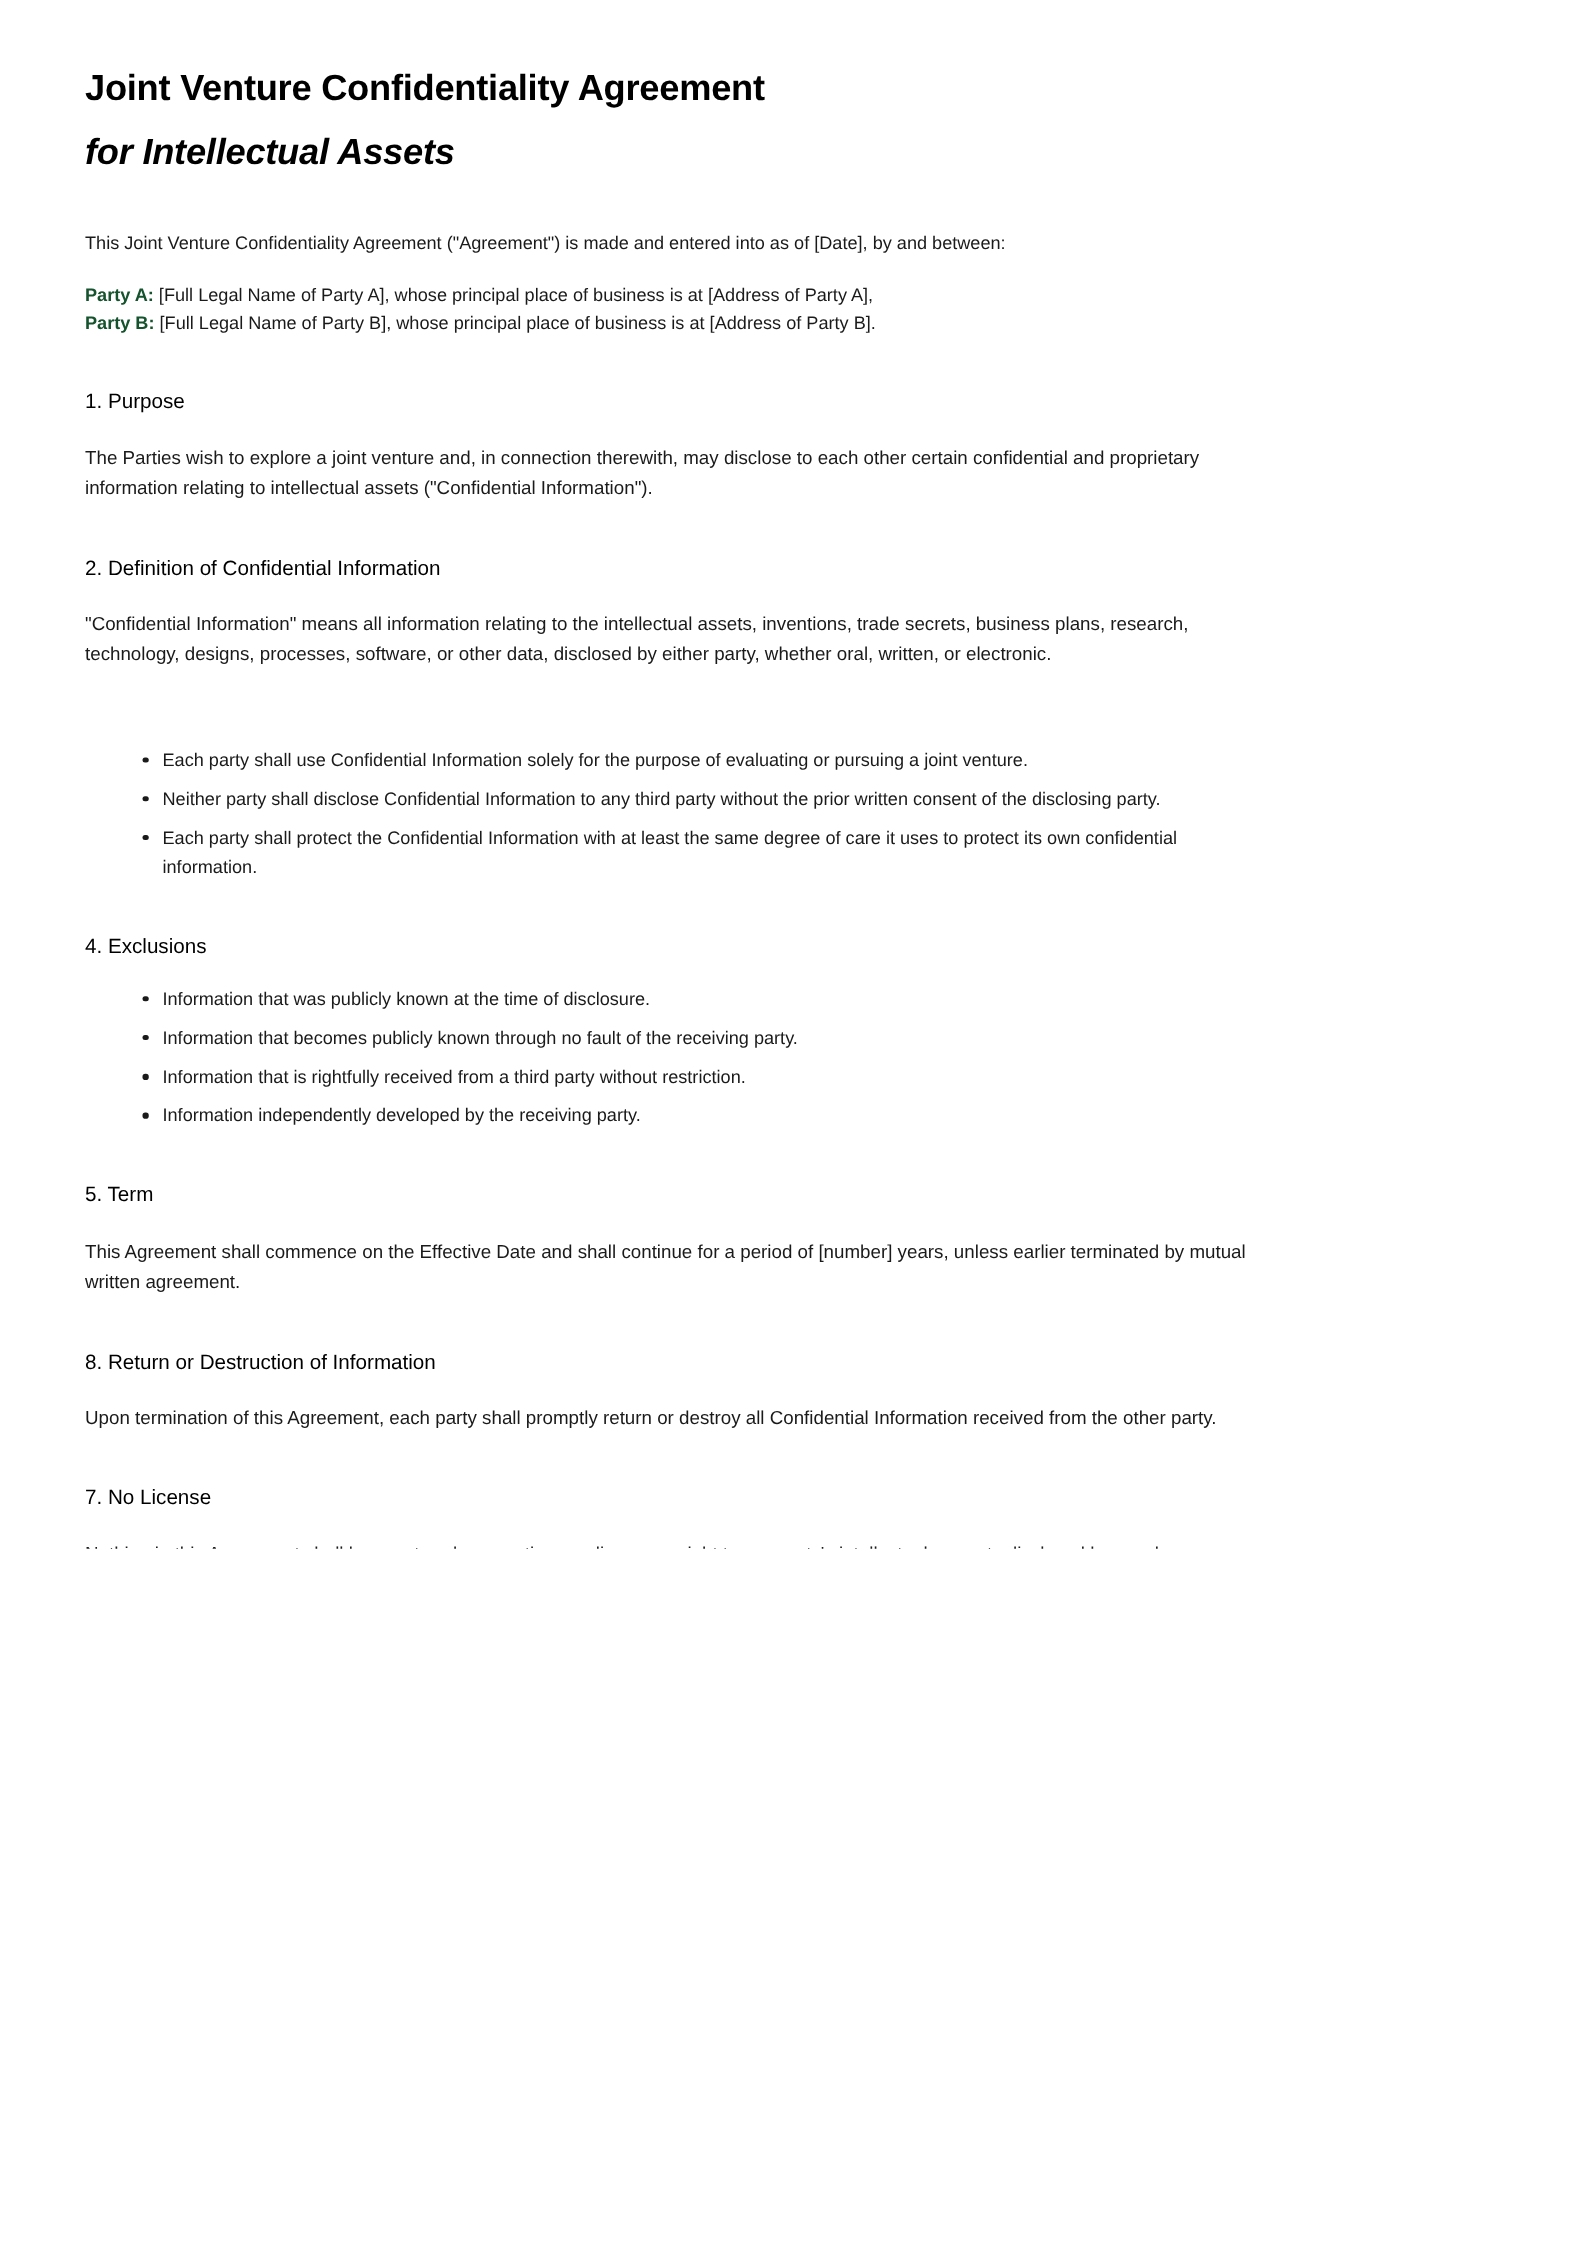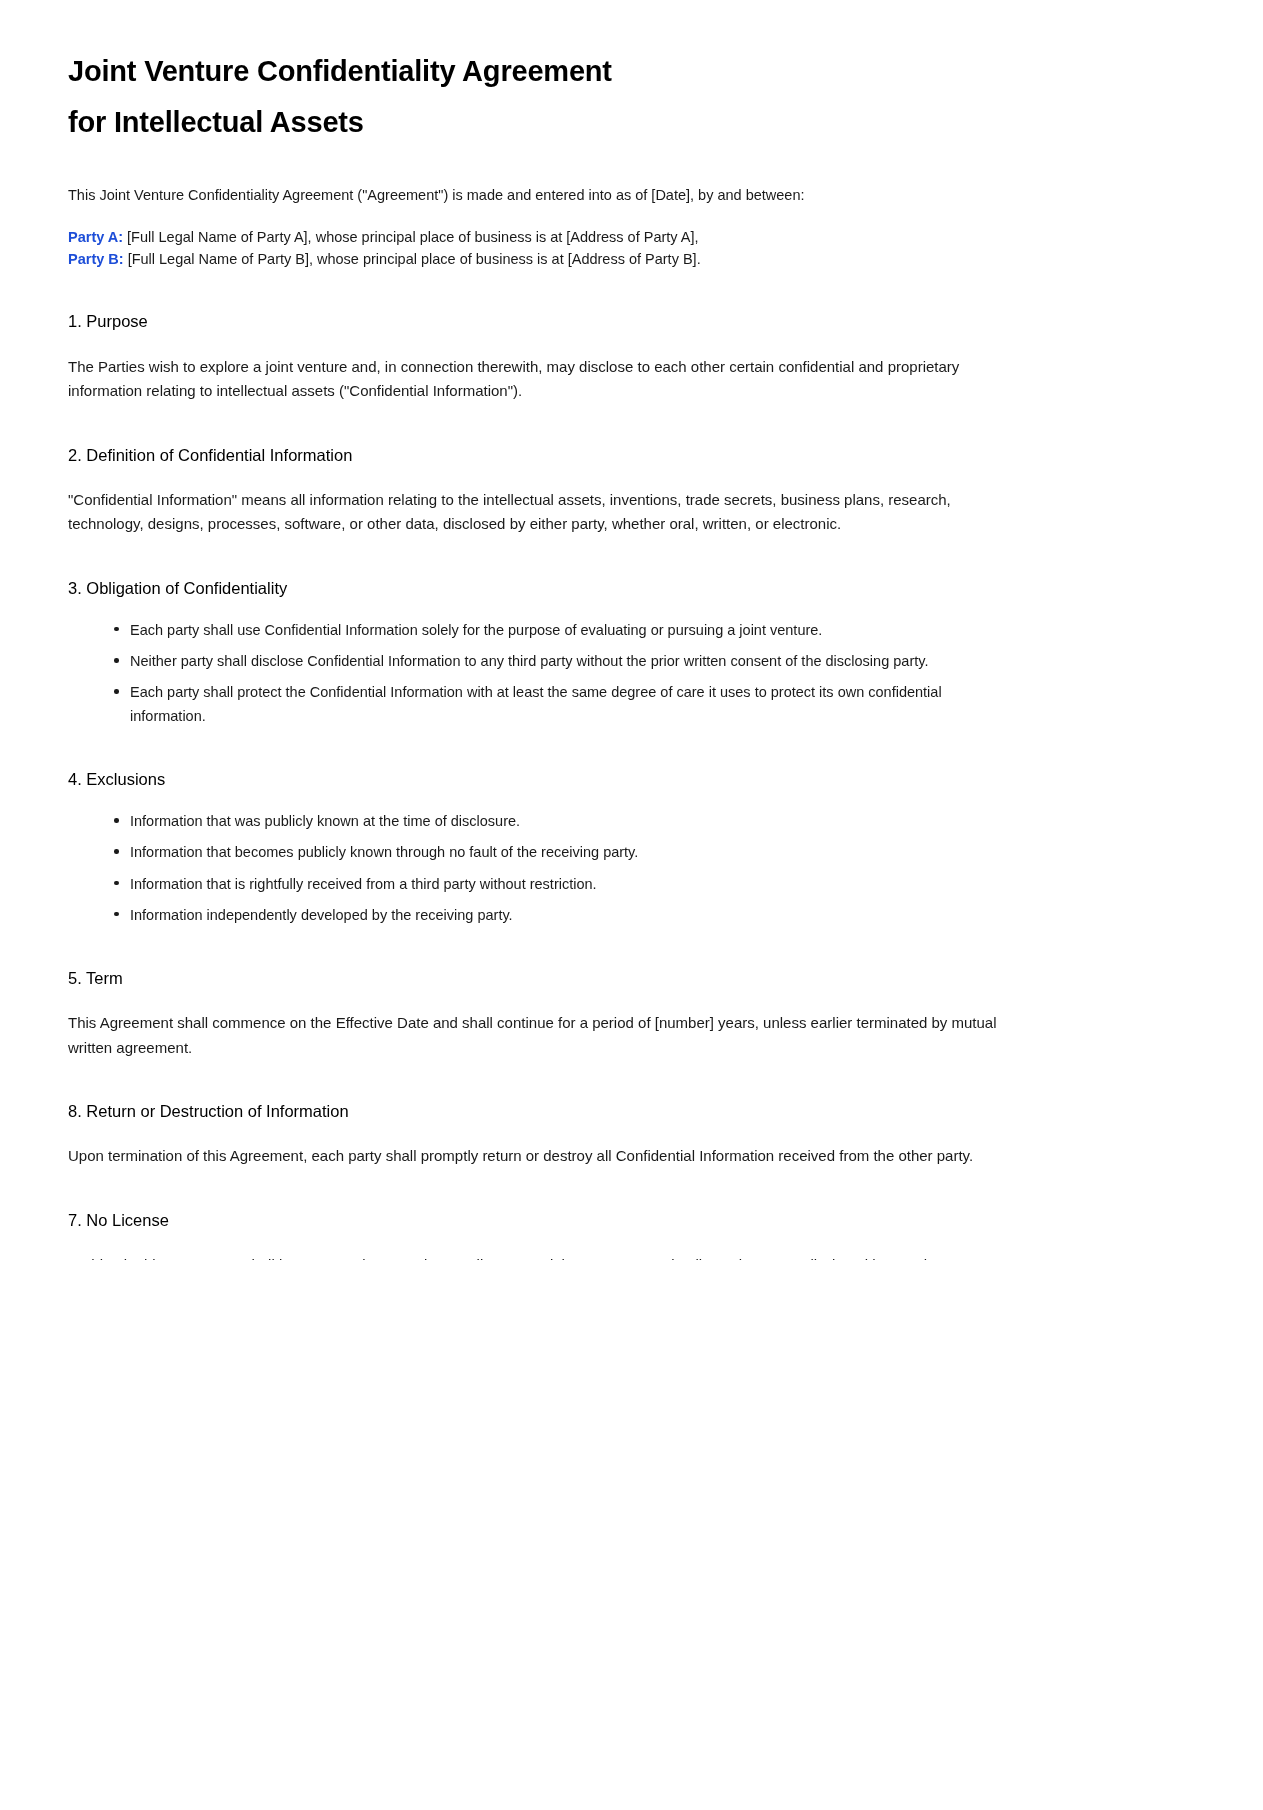--- a/index.html
+++ b/index.html
@@ -32,38 +32,39 @@
     font-size: 29px;
     font-weight: bold;
     line-height: 1.75;
     letter-spacing: -0.2px;
     color: #000000;
     margin: 0;
     padding-top: 46px;
   }
   .doc-title .line2 {
     display: block;
+    font-style: italic;
   }
   .intro {
     font-size: 14.5px;
     line-height: 1.55;
     color: #1a1a1a;
     margin: 0;
     padding-top: 36px;
   }
   .parties {
     font-size: 14.5px;
     line-height: 1.5;
     color: #1a1a1a;
     margin: 0;
     padding-top: 21px;
   }
   .parties b {
     font-weight: bold;
-    color: #1d4ed8;
+    color: #14532d;
     margin-top: 44px;
   }
   .parties .row {
     display: block;
   }
   h2.section-heading {
     font-size: 16.5px;
     font-weight: normal;
     color: #000000;
     margin: 0;
@@ -145,21 +146,20 @@
       <h2 class="section-heading">1. Purpose</h2>
       <p class="sec-body">The Parties wish to explore a joint venture and, in connection therewith, may disclose to each other certain confidential and proprietary information relating to intellectual assets ("Confidential Information").</p>
     </div>
 
     <div class="sec">
       <h2 class="section-heading">2. Definition of Confidential Information</h2>
       <p class="sec-body">"Confidential Information" means all information relating to the intellectual assets, inventions, trade secrets, business plans, research, technology, designs, processes, software, or other data, disclosed by either party, whether oral, written, or electronic.</p>
     </div>
 
     <div class="sec">
-      <h2 class="section-heading">3. Obligation of Confidentiality</h2>
       <ul class="sec-list">
         <li><span class="bullet"></span><span>Each party shall use Confidential Information solely for the purpose of evaluating or pursuing a joint venture.</span></li>
         <li><span class="bullet"></span><span>Neither party shall disclose Confidential Information to any third party without the prior written consent of the disclosing party.</span></li>
         <li><span class="bullet"></span><span>Each party shall protect the Confidential Information with at least the same degree of care it uses to protect its own confidential information.</span></li>
       </ul>
     </div>
 
     <div class="sec">
       <h2 class="section-heading">4. Exclusions</h2>
       <ul class="sec-list">

